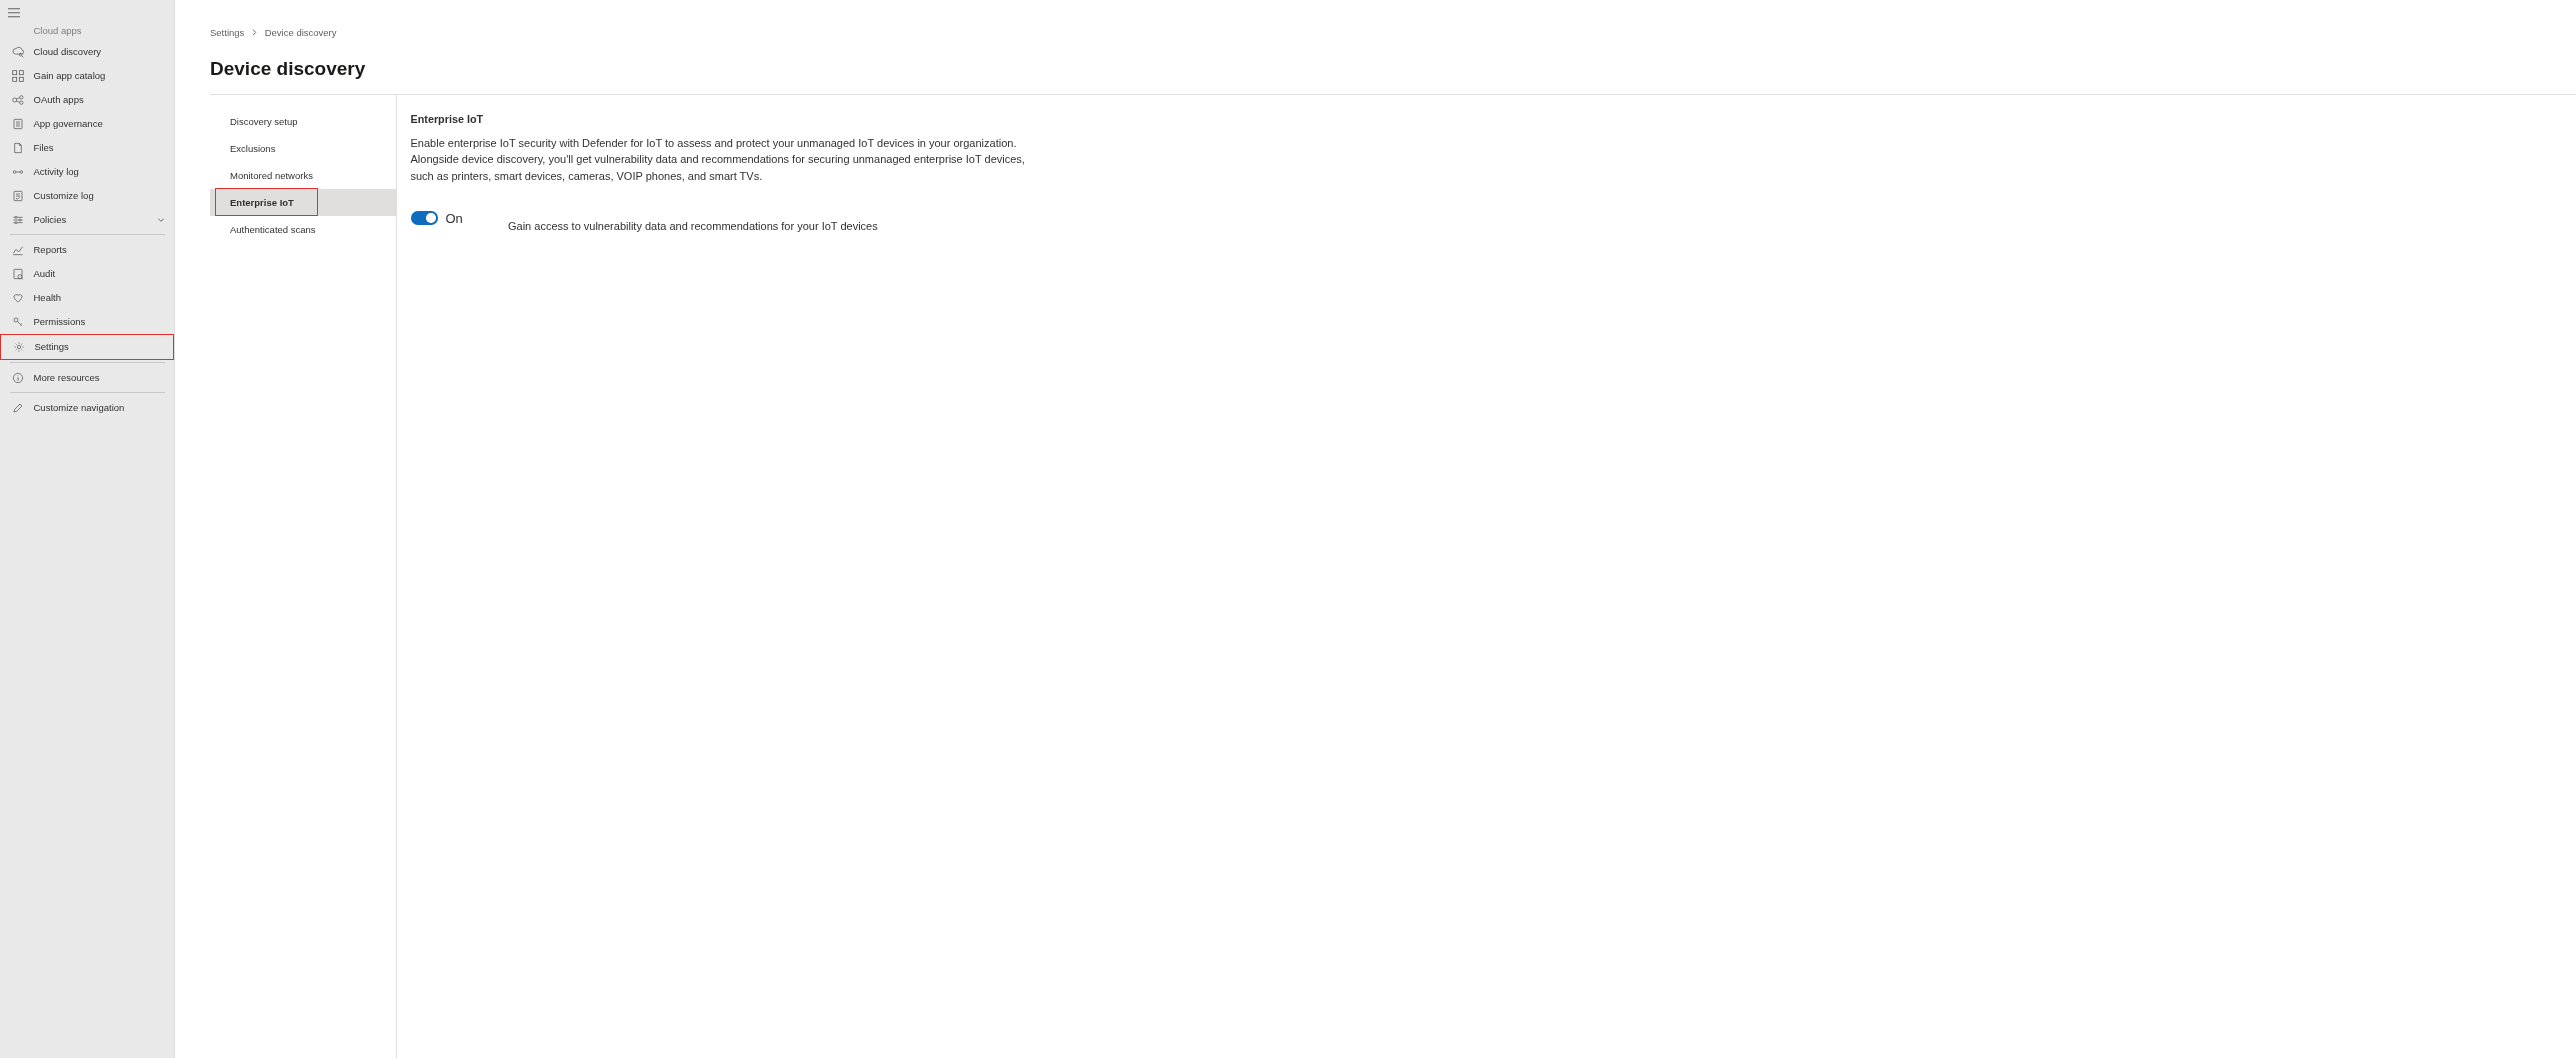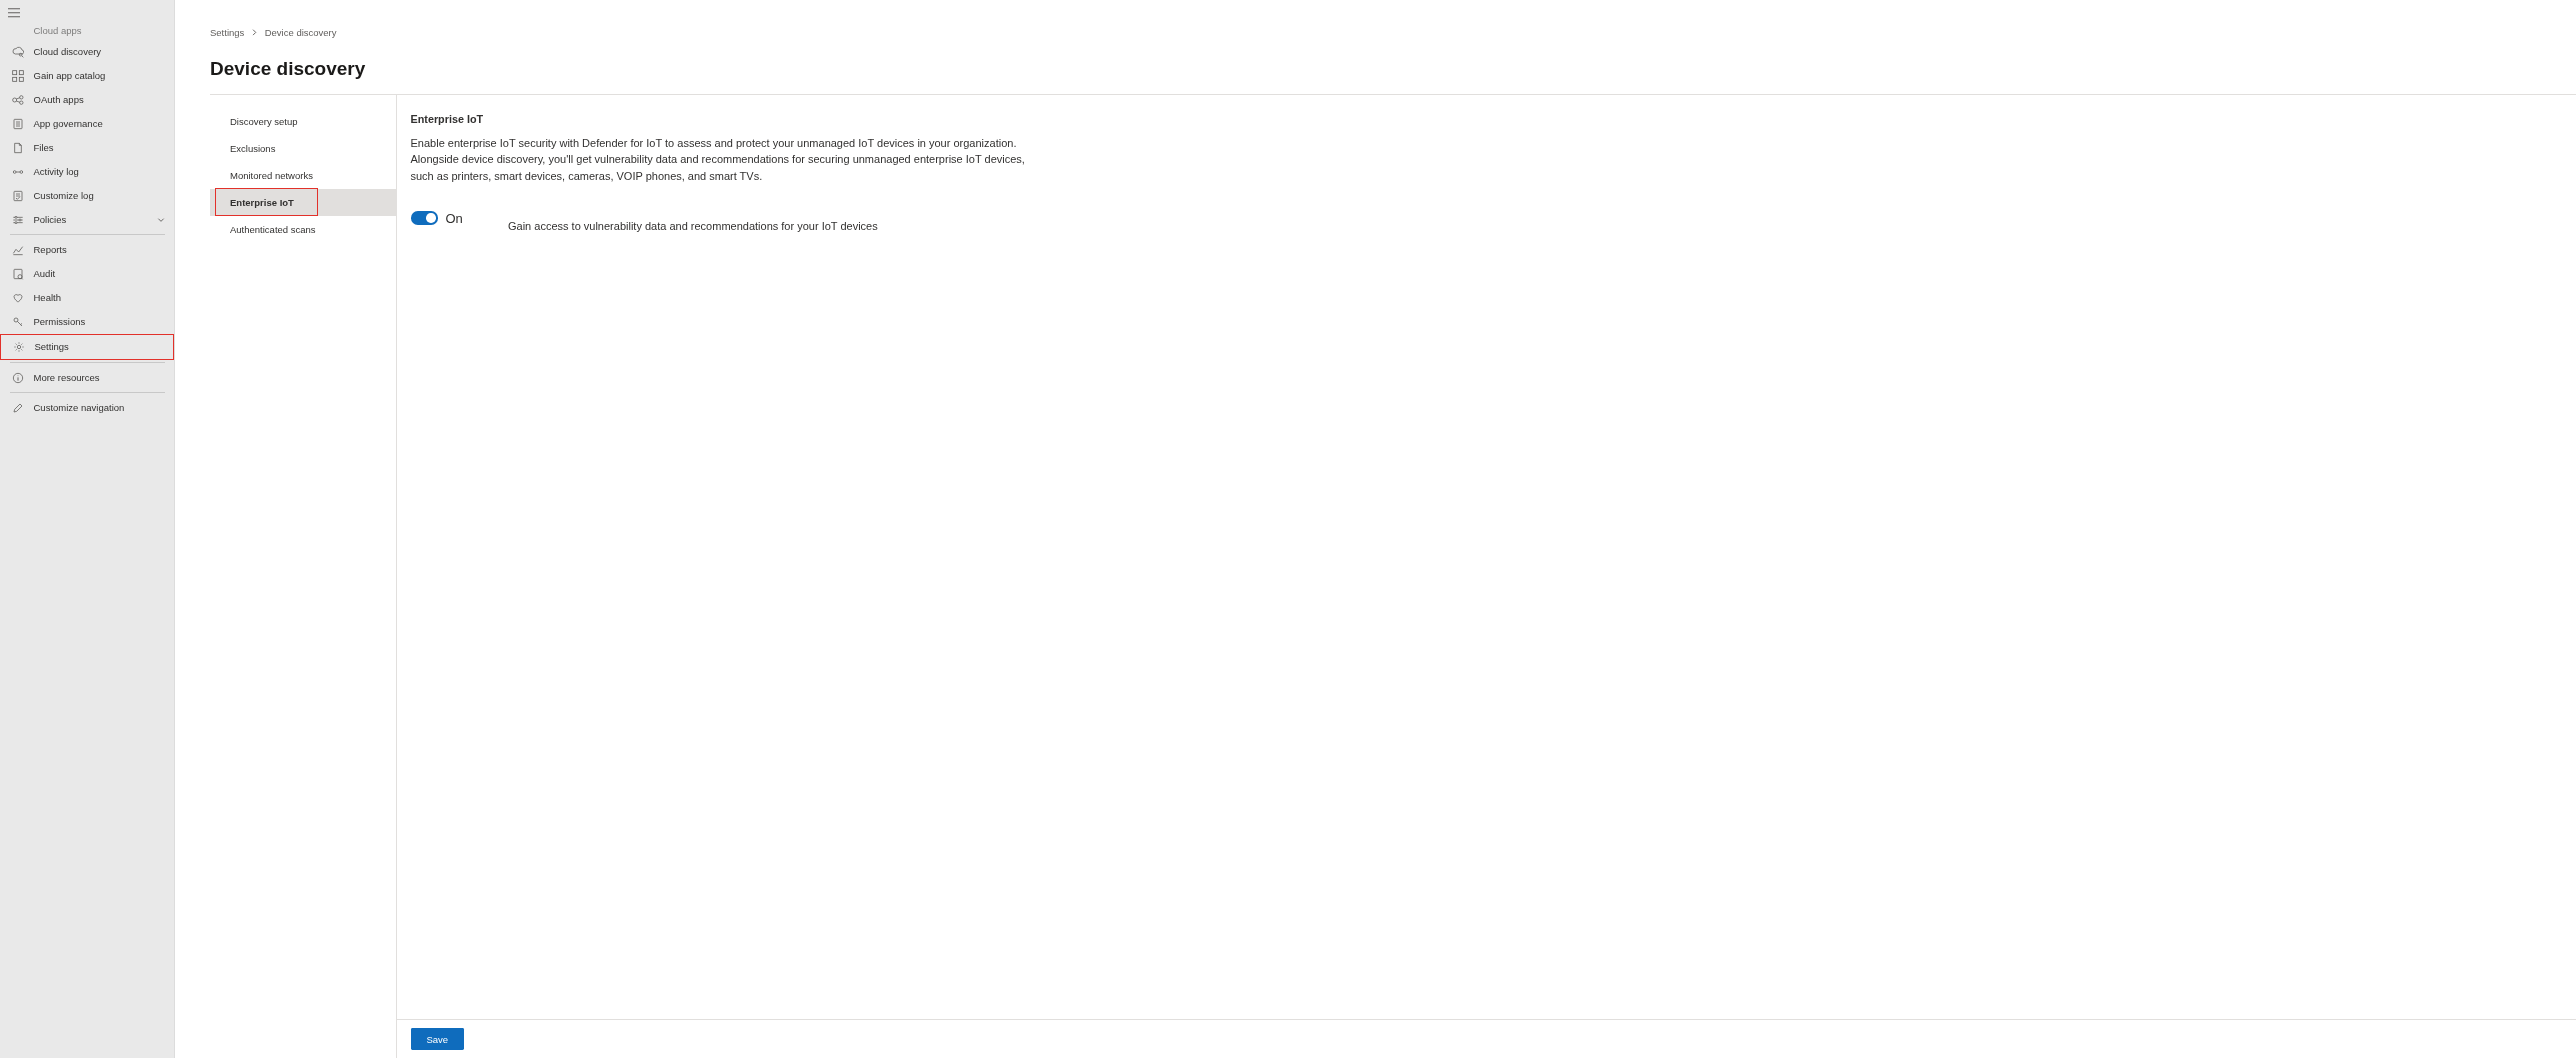--- a/index.html
+++ b/index.html
@@ -423,19 +423,16 @@
         <h2>Enterprise IoT</h2>
         <p class="desc">Enable enterprise IoT security with Defender for IoT to assess and protect your unmanaged IoT devices in your organization. Alongside device discovery, you'll get vulnerability data and recommendations for securing unmanaged enterprise IoT devices, such as printers, smart devices, cameras, VOIP phones, and smart TVs.</p>
         <div class="toggle-row">
           <div class="toggle">
             <div class="knob"></div>
           </div>
           <span class="toggle-label">On</span>
           <span class="toggle-hint">Gain access to vulnerability data and recommendations for your IoT devices</span>
         </div>
       </div>
-      <div class="detail-footer">
-        <button class="btn-primary">Save</button>
-      </div>
     </div>
   </div>
 </main>
 
 
 </body></html>

